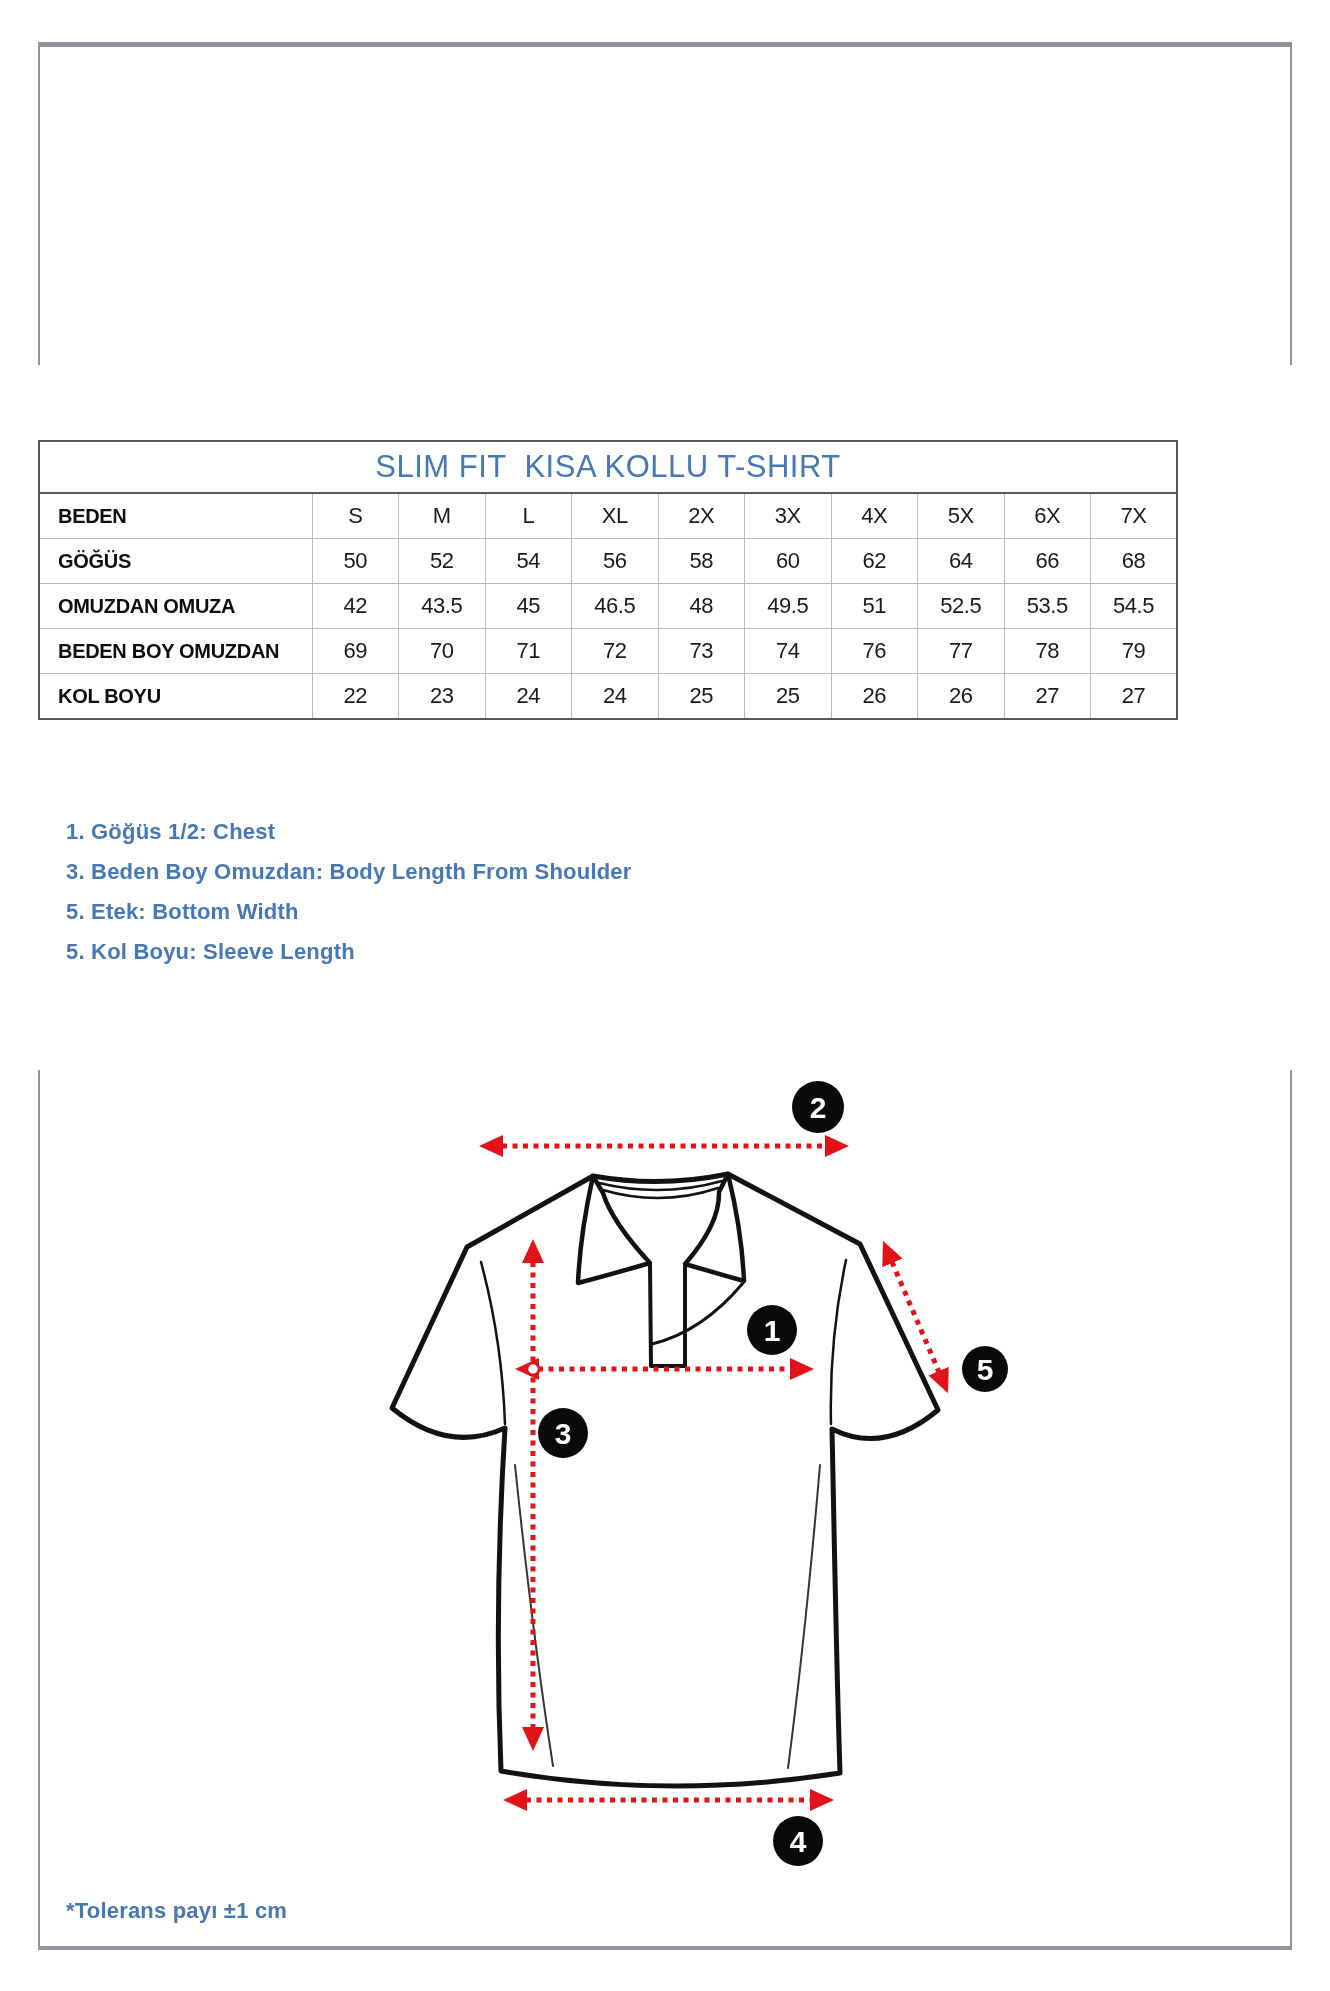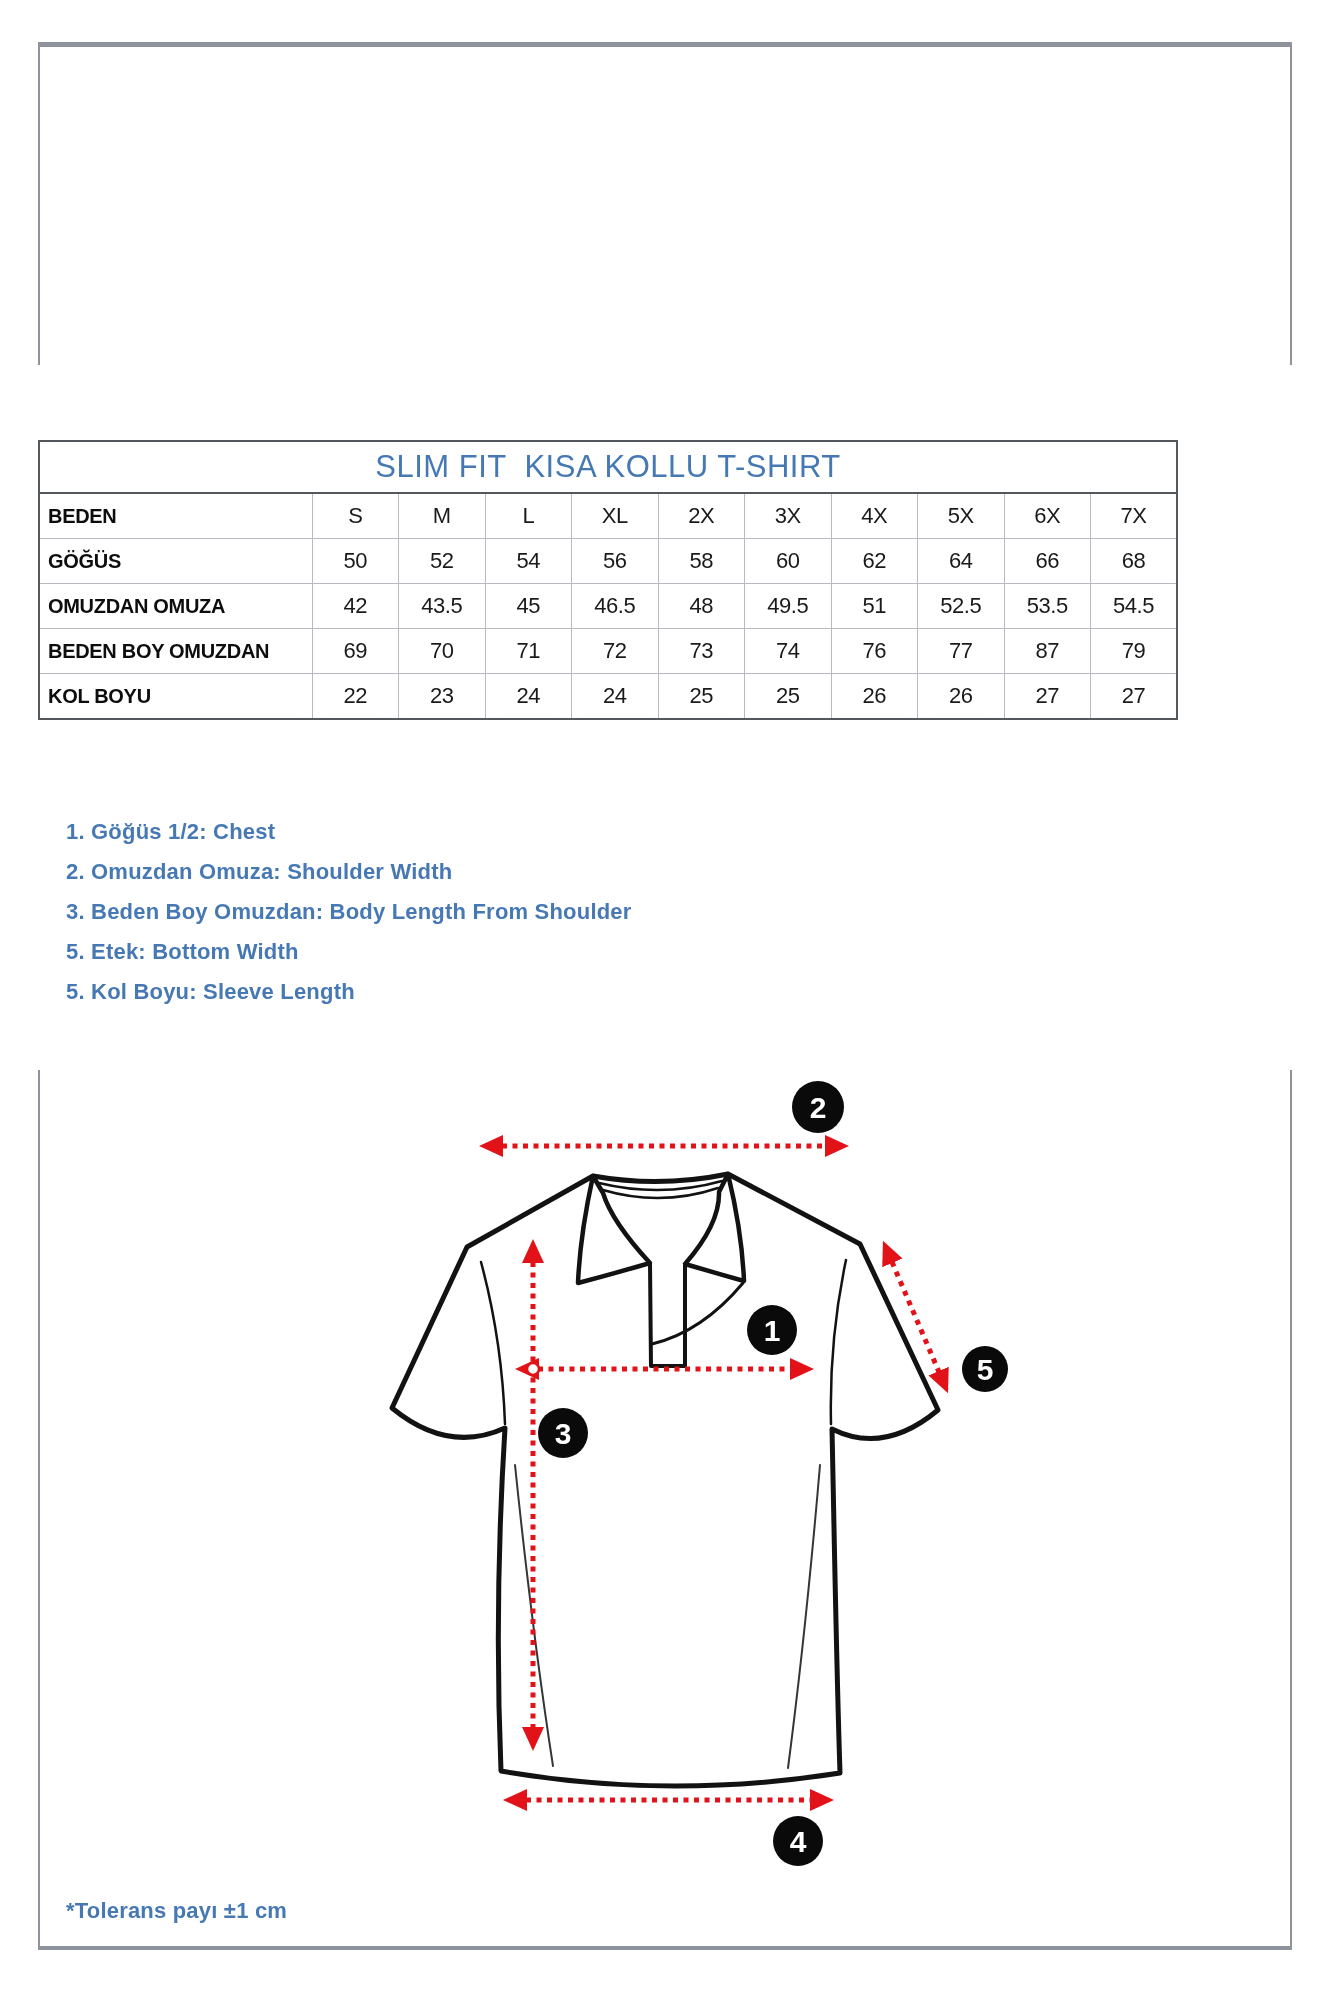--- a/index.html
+++ b/index.html
@@ -43,21 +43,21 @@
   td.tbl-title{
     height:50px;
     font-size:31px;
     letter-spacing:0.5px;
     color:var(--brand_blue);
     white-space:pre;
     border-bottom:2px solid var(--table_border);
   }
   td.lbl{
     text-align:left;
-    padding-left:8px;
+    padding-left:18px;
     font-weight:bold;
     font-size:20px;
     letter-spacing:-0.3px;
     color:#0d0d0d;
   }
   col.c-label{width:273px;}
   
   .legend{
     position:absolute;left:66px;top:812px;
     color:var(--brand_blue);
@@ -165,21 +165,21 @@
         <tr>
           <td class="lbl">BEDEN BOY OMUZDAN</td>
           <td>69</td>
           <td>70</td>
           <td>71</td>
           <td>72</td>
           <td>73</td>
           <td>74</td>
           <td>76</td>
           <td>77</td>
-          <td>87</td>
+          <td>78</td>
           <td>79</td>
         </tr>
         <tr>
           <td class="lbl">KOL BOYU</td>
           <td>22</td>
           <td>23</td>
           <td>24</td>
           <td>24</td>
           <td>25</td>
           <td>25</td>
@@ -187,21 +187,20 @@
           <td>26</td>
           <td>27</td>
           <td>27</td>
         </tr>
       </tbody>
   </table>
 </div>
 
 <div class="legend" id="legend">
     <div class="legend-line">1. Göğüs 1/2: Chest</div>
-    <div class="legend-line">2. Omuzdan Omuza: Shoulder Width</div>
     <div class="legend-line">3. Beden Boy Omuzdan: Body Length From Shoulder</div>
     <div class="legend-line">5. Etek: Bottom Width</div>
     <div class="legend-line">5. Kol Boyu: Sleeve Length</div>
   </div>
 
 <div class="diagram-box"></div>
 
 <svg class="overlay" viewBox="0 0 1330 1991">
   <defs>
     <marker id="ah-end" markerWidth="26" markerHeight="24" refX="1" refY="11" orient="auto" markerUnits="userSpaceOnUse">

